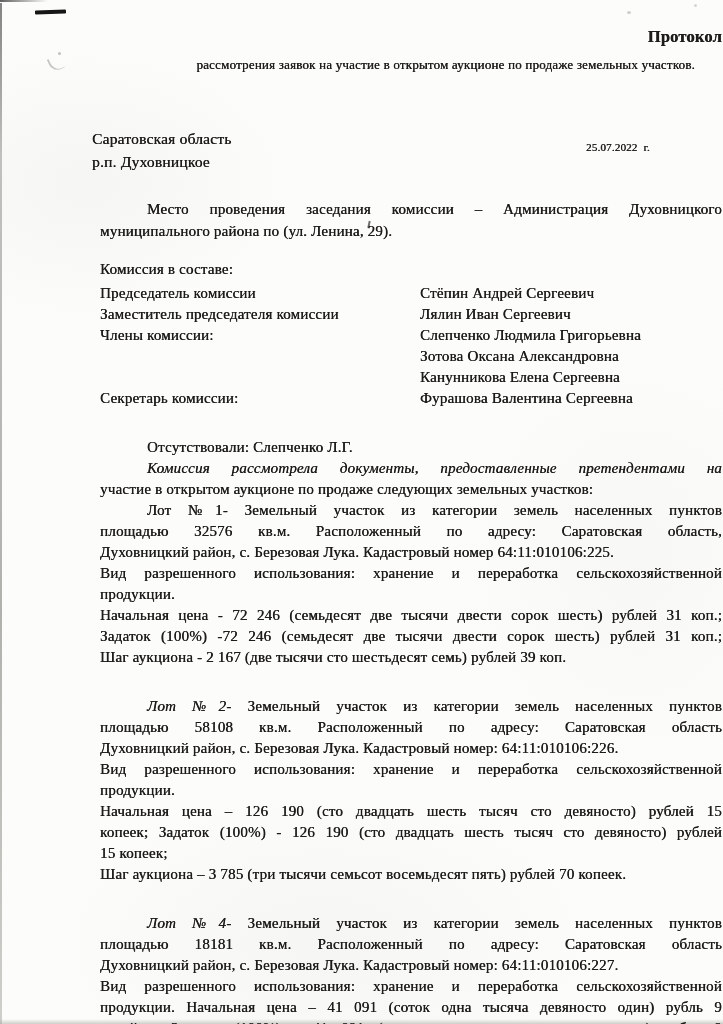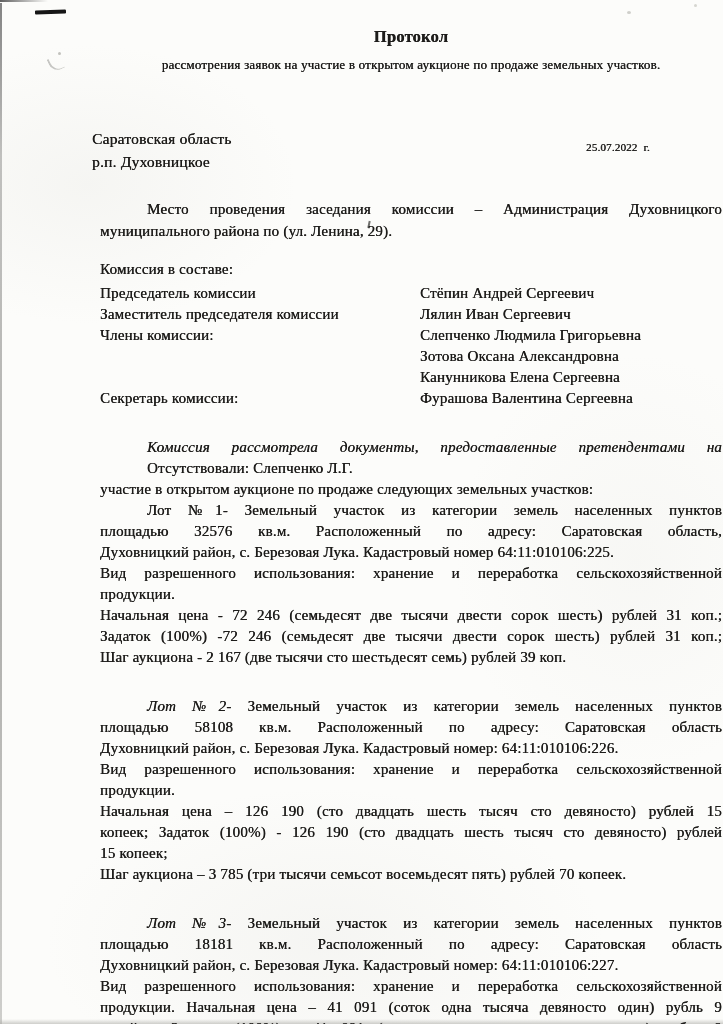--- a/index.html
+++ b/index.html
@@ -12,21 +12,21 @@
       radial-gradient(ellipse 400px 220px at 45% 92%, rgba(210,210,204,.16), rgba(0,0,0,0) 70%);
     font-family:"Liberation Serif","DejaVu Serif",serif;
     color:#1d1c1a;font-size:15px;letter-spacing:.2px;
     text-shadow:.3px 0 0 currentColor;
   }
   .line{height:21px;line-height:21px;white-space:normal;}
   .j{text-align:justify;text-align-last:justify;}
   .ind{text-indent:47px;}
   .it{font-style:italic;}
   
-  .head{position:absolute;left:100px;top:26px;width:622px;text-align:center;}
+  .head{position:absolute;left:100px;top:26px;width:622px;text-align:right;}
   .title{font-weight:bold;font-size:16.5px;line-height:22px;}
   .subtitle{width:568px;margin:4px auto 0 auto;font-size:13px;line-height:25px;}
   
   .place{position:absolute;left:92px;top:128px;line-height:22.5px;font-size:15.5px;}
   .date{position:absolute;left:586px;top:141px;font-size:11px;white-space:pre;}
   
   .venue{position:absolute;left:100px;top:198px;width:622px;}
   .venue .line{height:22px;line-height:22px;}
   
   .commission{position:absolute;left:100px;top:259px;width:622px;}
@@ -100,22 +100,22 @@
       <span></span>
       <span>Канунникова Елена Сергеевна</span>
     </div>
     <div class="crow">
       <span>Секретарь комиссии:</span>
       <span>Фурашова Валентина Сергеевна</span>
     </div>
   </div>
 
   <div class="main">
+    <div class="line ind">Отсутствовали: Слепченко Л.Г.</div>
     <div class="line j ind it">Комиссия рассмотрела документы, предоставленные претендентами на</div>
-    <div class="line ind">Отсутствовали: Слепченко Л.Г.</div>
     <div class="line">участие в открытом аукционе по продаже  следующих земельных участков:</div>
 
     <section class="lot" style="margin-top:0">
       <div class="line j ind"><span>Лот №1-</span><span> Земельный участок из категории земель населенных пунктов</span></div>
       <div class="line j">площадью 32576 кв.м. Расположенный по адресу: Саратовская область,</div>
       <div class="line">Духовницкий район, с. Березовая Лука.  Кадастровый номер 64:11:010106:225.</div>
       <div class="line j">Вид разрешенного использования: хранение и переработка  сельскохозяйственной</div>
       <div class="line">продукции.</div>
       <div class="line j">Начальная цена - 72 246 (семьдесят две тысячи двести сорок шесть) рублей 31 коп.;</div>
       <div class="line j">Задаток (100%) -72 246 (семьдесят две тысячи двести сорок шесть) рублей 31 коп.;</div>
@@ -128,21 +128,21 @@
       <div class="line">Духовницкий район, с. Березовая Лука.  Кадастровый номер:  64:11:010106:226.</div>
       <div class="line j">Вид разрешенного использования: хранение и переработка  сельскохозяйственной</div>
       <div class="line">продукции.</div>
       <div class="line j">Начальная цена – 126 190 (сто двадцать шесть тысяч сто девяносто) рублей 15</div>
       <div class="line j">копеек; Задаток (100%) - 126 190 (сто двадцать шесть тысяч сто девяносто) рублей</div>
       <div class="line">15 копеек;</div>
       <div class="line">Шаг аукциона – 3 785 (три тысячи  семьсот восемьдесят пять) рублей 70 копеек.</div>
     </section>
 
     <section class="lot">
-      <div class="line j ind"><span class="it">Лот №3-</span><span> Земельный участок из категории земель населенных пунктов</span></div>
+      <div class="line j ind"><span class="it">Лот №4-</span><span> Земельный участок из категории земель населенных пунктов</span></div>
       <div class="line j">площадью 18181 кв.м. Расположенный по адресу: Саратовская область</div>
       <div class="line">Духовницкий район, с. Березовая Лука.  Кадастровый номер:  64:11:010106:227.</div>
       <div class="line j">Вид разрешенного использования: хранение и переработка  сельскохозяйственной</div>
       <div class="line j">продукции. Начальная цена – 41 091 (соток одна тысяча девяносто один) рубль 9</div>
       <div class="line j">копейки, Задаток (100%) - 41 091 (соток одна тысяча девяносто один) рубль 9</div>
       <div class="line">копейки;</div>
     </section>
   </div>
 
 </div>

